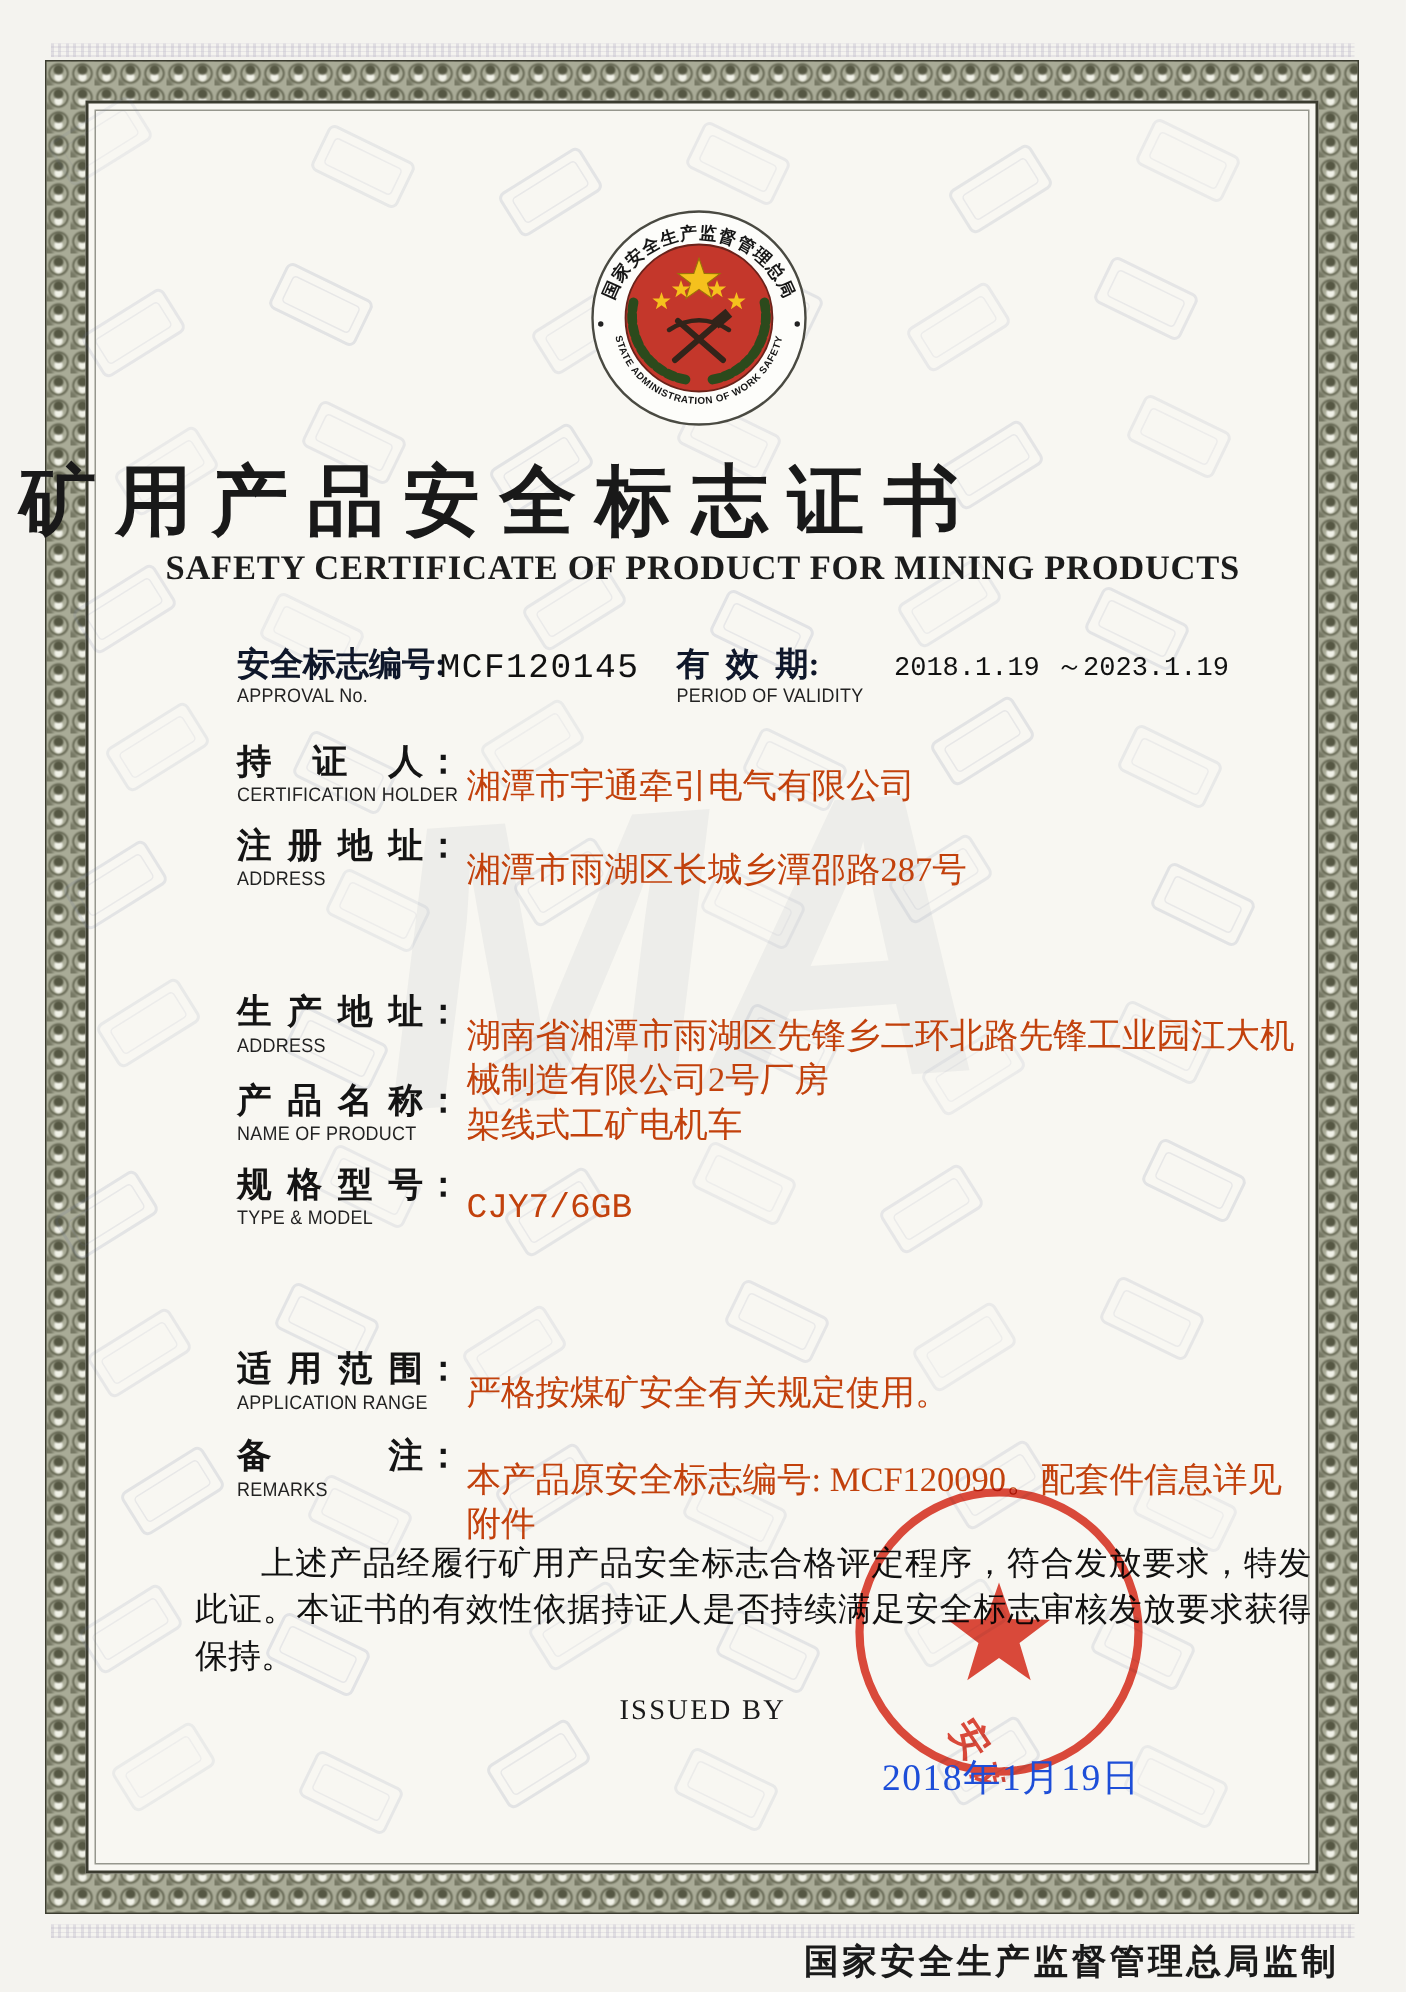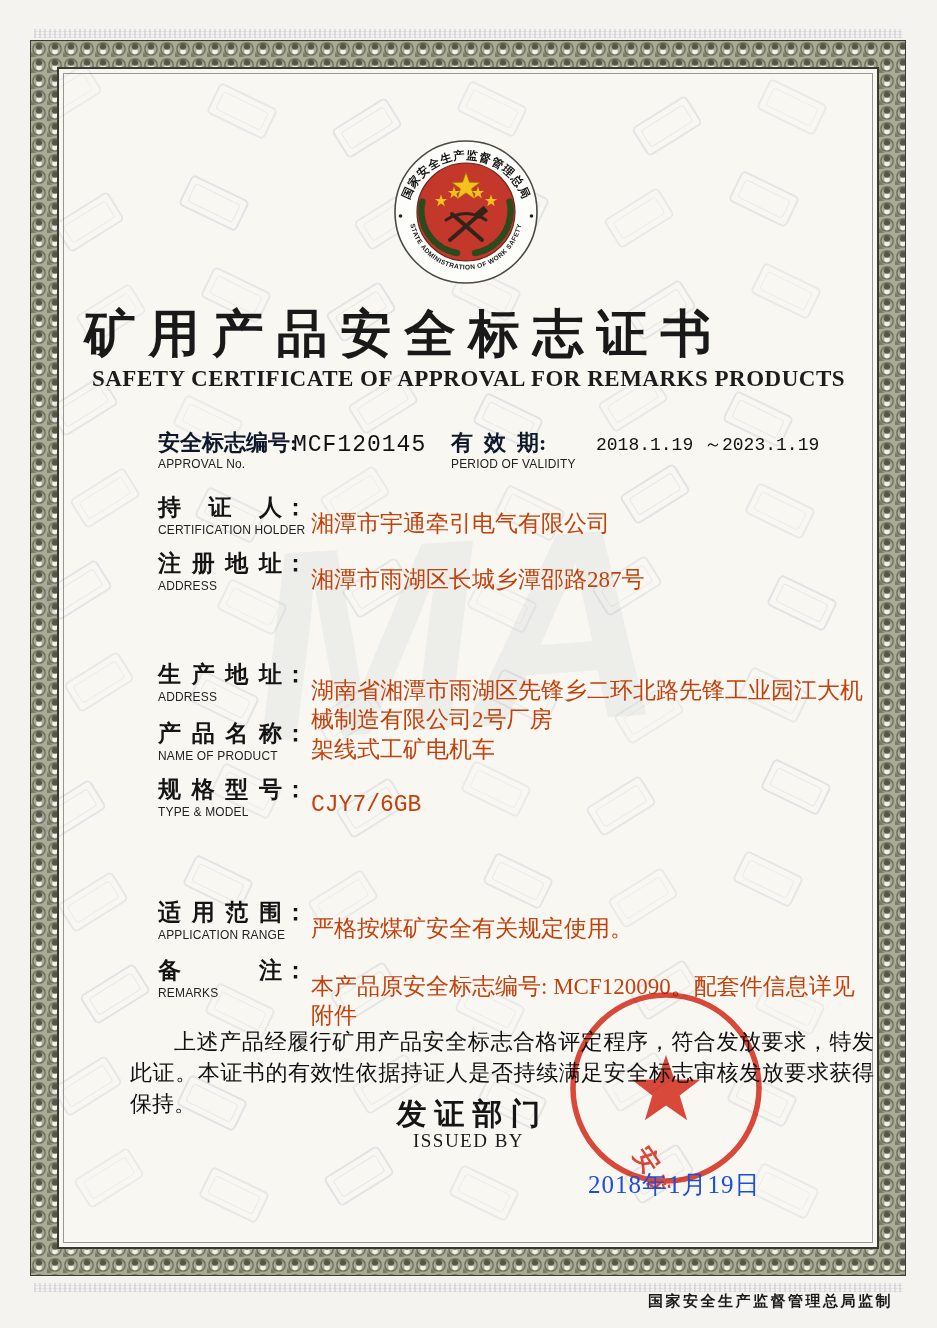--- a/index.html
+++ b/index.html
@@ -30,21 +30,21 @@
   
   #wm-layer { position:absolute; inset:0; pointer-events:none; }
   .wm-stamp { position:absolute; width:64px; height:34px; border:2px solid rgba(100,110,150,.16); border-radius:5px; }
   .wm-stamp::after { content:""; position:absolute; inset:5px; border:1px solid rgba(100,110,150,.12); border-radius:3px; }
   .wm-ma { position:absolute; left:250px; top:480px; font-family:"Liberation Sans",sans-serif;
     font-size:270px; font-weight:bold; font-style:italic; letter-spacing:-10px;
     color:rgba(130,140,155,.09); transform:rotate(-4deg); }
 
   
   .emblem { position:absolute; left:391px; top:137px; }
-  .title { position:absolute; left:0; top:300px; width:796px; text-align:center;
+  .title { position:absolute; left:0; top:300px; width:796px; text-align:left;
     font-size:51px; font-weight:bold; color:#191919; letter-spacing:13px; text-indent:13px; }
   .subtitle { position:absolute; left:0; top:366px; width:937px; text-align:center;
     font-size:23px; font-weight:bold; color:#1c1c1c; letter-spacing:.5px; }
 
   
   .cn-label { font-weight:bold; color:#0f172a; font-size:22px; white-space:pre; }
   .en-label { font-family:"Liberation Sans","DejaVu Sans",sans-serif; font-size:13px; color:#222;
     letter-spacing:.2px; transform:scaleX(.92); transform-origin:left; white-space:nowrap; }
   .approval-cn { position:absolute; left:158px; top:428px; }
   .approval-en { position:absolute; left:158px; top:456px; }
@@ -67,21 +67,21 @@
   
   .statement { position:absolute; left:130px; top:1026px; width:744px; font-size:22px; color:#111;
     line-height:31px; text-indent:2em; text-align:justify; }
   .issued-cn { position:absolute; left:0; top:1094px; width:937px; text-align:center;
     font-size:30px; font-weight:bold; color:#151515; letter-spacing:8px; text-indent:8px; }
   .issued-en { position:absolute; left:0; top:1130px; width:937px; text-align:center;
     font-size:19px; color:#1a1a1a; letter-spacing:1.5px; }
   .seal { position:absolute; left:566px; top:988px; opacity:.92; mix-blend-mode:multiply; }
   .issue-date { position:absolute; left:588px; top:1158px; font-size:25px; color:#1d4ed8; letter-spacing:1px;margin-top:10px; }
 
-  .footer-credit { position:absolute; right:44px; top:1292px; font-size:15px; font-weight:bold;
+  .footer-credit { position:absolute; right:44px; top:1292px; font-size:23px; font-weight:bold;
     color:#1a1a1a; letter-spacing:2.5px; }
 </style>
 </head>
 <body>
 
 <div class="page">
 
   <div class="strip top"></div>
   <div class="strip bottom"></div>
 
@@ -195,21 +195,21 @@
 
     <text font-family="Liberation Serif, DejaVu Serif, serif" font-size="11.5" font-weight="bold" fill="#161616" letter-spacing="1">
       <textPath href="#arcTop" startOffset="50%" text-anchor="middle">国家安全生产监督管理总局</textPath>
     </text>
     <text font-family="Liberation Sans, DejaVu Sans, sans-serif" font-size="6.6" font-weight="bold" fill="#161616" letter-spacing=".4">
       <textPath href="#arcBot" startOffset="50%" text-anchor="middle">STATE ADMINISTRATION OF WORK SAFETY</textPath>
     </text>
   </svg>
 
   <div class="title">矿用产品安全标志证书</div>
-  <div class="subtitle">SAFETY CERTIFICATE OF APPROVAL FOR REMARKS PRODUCTS</div>
+  <div class="subtitle">SAFETY CERTIFICATE OF PRODUCT FOR MINING PRODUCTS</div>
 
   <div class="approval-cn cn-label">安全标志编号:</div>
   <div class="approval-en en-label">APPROVAL No.</div>
   <div class="approval-val">MCF120145</div>
   <div class="validity-cn cn-label">有  效  期:</div>
   <div class="validity-en en-label">PERIOD OF VALIDITY</div>
   <div class="validity-val">2018.1.19 ～2023.1.19</div>
 
   <div class="frow f1" style="top:492px">
     <span class="lab">持 证 人</span><span class="colon">：</span><span class="val">湘潭市宇通牵引电气有限公司</span>
@@ -235,21 +235,20 @@
     <span class="lab">适 用 范 围</span><span class="colon">：</span><span class="val">严格按煤矿安全有关规定使用。</span>
     <div class="sub en-label">APPLICATION RANGE</div>
   </div>
   <div class="frow f9" style="top:955px">
     <span class="lab">备 注</span><span class="colon">：</span><span class="val">本产品原安全标志编号: MCF120090。配套件信息详见附件</span>
     <div class="sub en-label">REMARKS</div>
   </div>
 
   <div class="statement">上述产品经履行矿用产品安全标志合格评定程序，符合发放要求，特发此证。本证书的有效性依据持证人是否持续满足安全标志审核发放要求获得保持。</div>
 
-  <div class="issued-cn">发证部门</div>
   <div class="issued-en">ISSUED BY</div>
 
   <svg class="seal" width="200" height="200" viewBox="0 0 200 200">
     <defs>
       <path id="sealCirc" d="M 47,153 A 75,75 0 1 1 46.9,152.8" fill="none"></path>
       <path id="star2" d="M0,-40 L9.4,-12.9 L38,-12.4 L15.2,4.9 L23.5,32.4 L0,16 L-23.5,32.4 L-15.2,4.9 L-38,-12.4 L-9.4,-12.9 Z"></path>
     </defs>
     <circle cx="100" cy="100" r="93" fill="none" stroke="#dd3b2c" stroke-width="5.5"></circle>
     <use href="#star2" fill="#dd3b2c" transform="translate(100,103) scale(0.9)"></use>
     <g transform="rotate(-18 100 100)">

